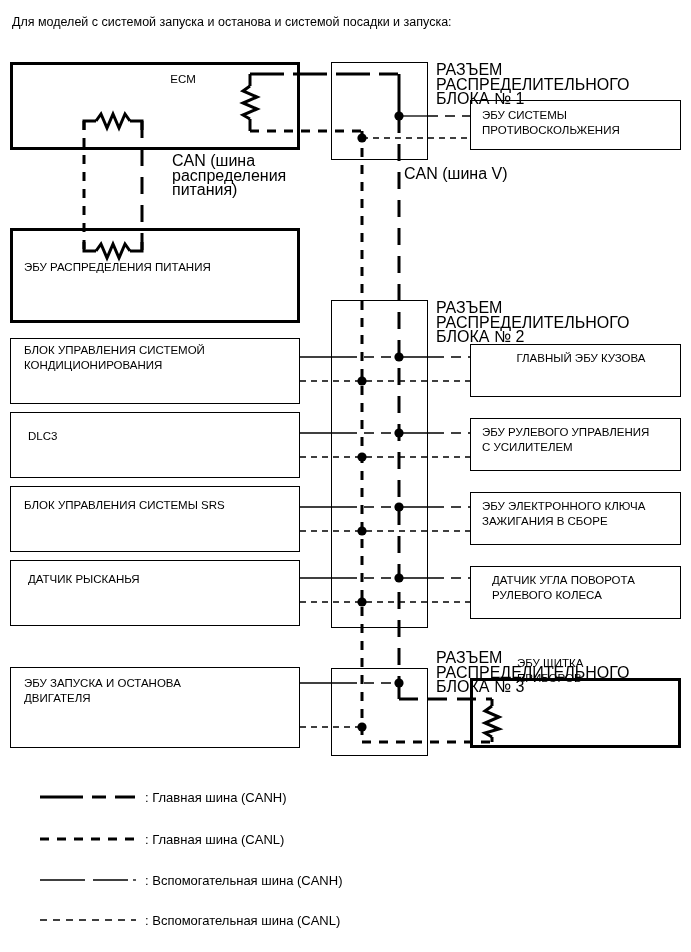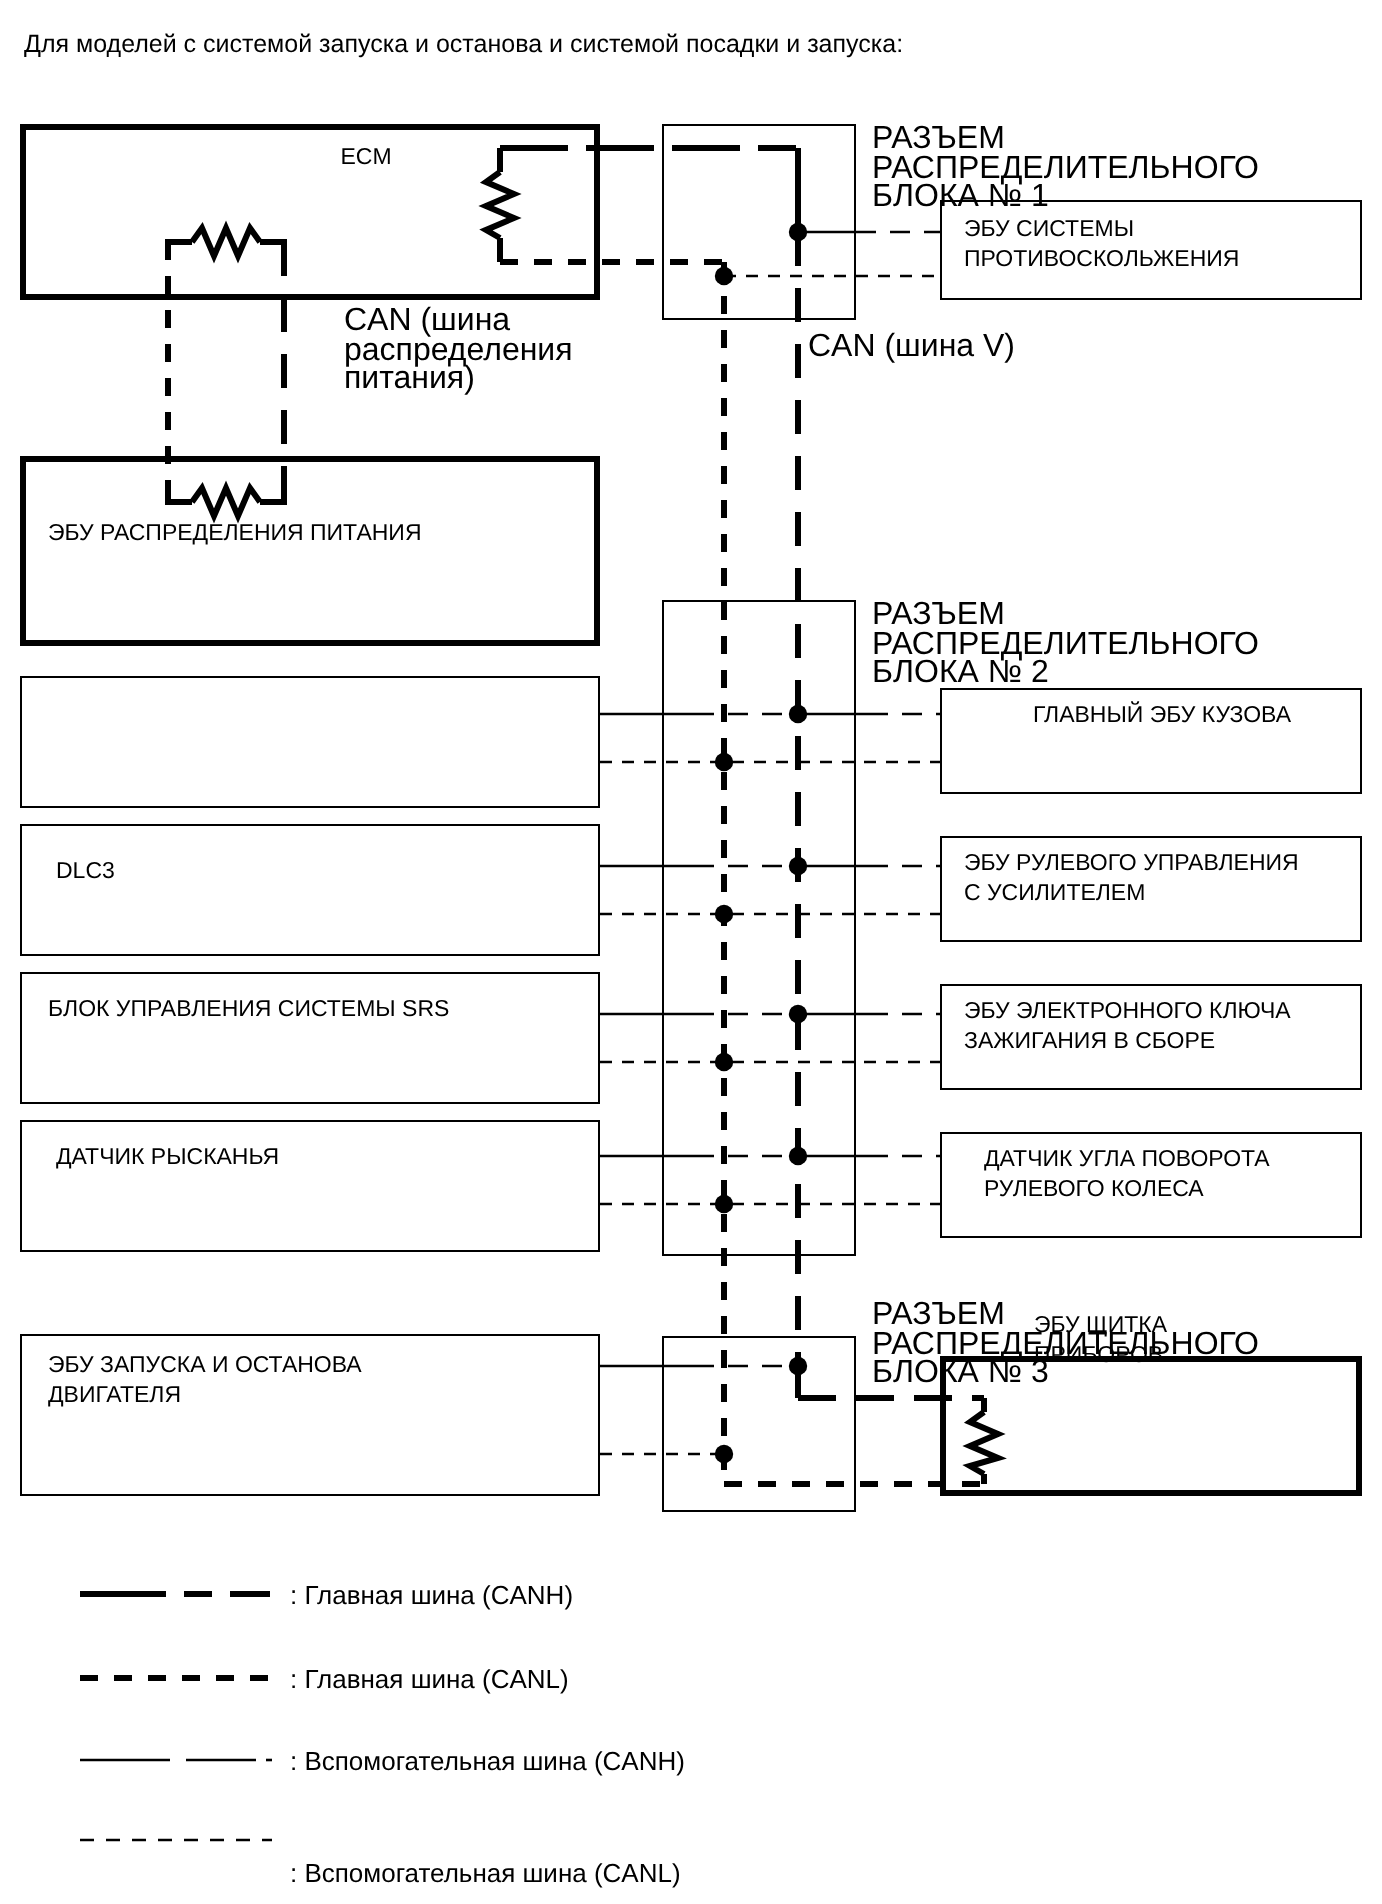--- a/index.html
+++ b/index.html
@@ -40,20 +40,22 @@
 
   <div class="caption">Для моделей с системой запуска и останова и системой посадки и запуска:</div>
 
   <div class="box thick" style="left:10px;top:62px;width:290px;height:88px;"></div>
   <div class="box-label" style="left:10px;top:72px;width:290px;text-align:center;padding-left:28px;">ECM</div>
 
   <div class="box thick" style="left:10px;top:228px;width:290px;height:95px;"></div>
   <div class="box-label" style="left:24px;top:260px;width:270px;">ЭБУ РАСПРЕДЕЛЕНИЯ ПИТАНИЯ</div>
 
   <div class="box thin" style="left:10px;top:338px;width:290px;height:66px;"></div>
+  <div class="box-label" style="left:24px;top:343px;width:268px;">БЛОК УПРАВЛЕНИЯ СИСТЕМОЙ
+КОНДИЦИОНИРОВАНИЯ</div>
 
   <div class="box thin" style="left:10px;top:412px;width:290px;height:66px;"></div>
   <div class="box-label" style="left:28px;top:429px;width:268px;">DLC3</div>
 
   <div class="box thin" style="left:10px;top:486px;width:290px;height:66px;"></div>
   <div class="box-label" style="left:24px;top:498px;width:268px;">БЛОК УПРАВЛЕНИЯ СИСТЕМЫ SRS</div>
 
   <div class="box thin" style="left:10px;top:560px;width:290px;height:66px;"></div>
   <div class="box-label" style="left:28px;top:572px;width:268px;">ДАТЧИК РЫСКАНЬЯ</div>
 
@@ -276,15 +278,15 @@
       </g>
       <g stroke-width="1.3" stroke-dasharray="7,6">
         <path d="M40,920 L136,920"></path>
       </g>
     </g>
   </svg>
 
   <div class="legend-text" style="left:145px;top:790px;">: Главная шина (CANH)</div>
   <div class="legend-text" style="left:145px;top:832px;">: Главная шина (CANL)</div>
   <div class="legend-text" style="left:145px;top:873px;">: Вспомогательная шина (CANH)</div>
-  <div class="legend-text" style="left:145px;top:913px;margin-top:16px;">: Вспомогательная шина (CANL)</div>
+  <div class="legend-text" style="left:145px;top:913px;">: Вспомогательная шина (CANL)</div>
 
 </div>
 
 </body></html>

